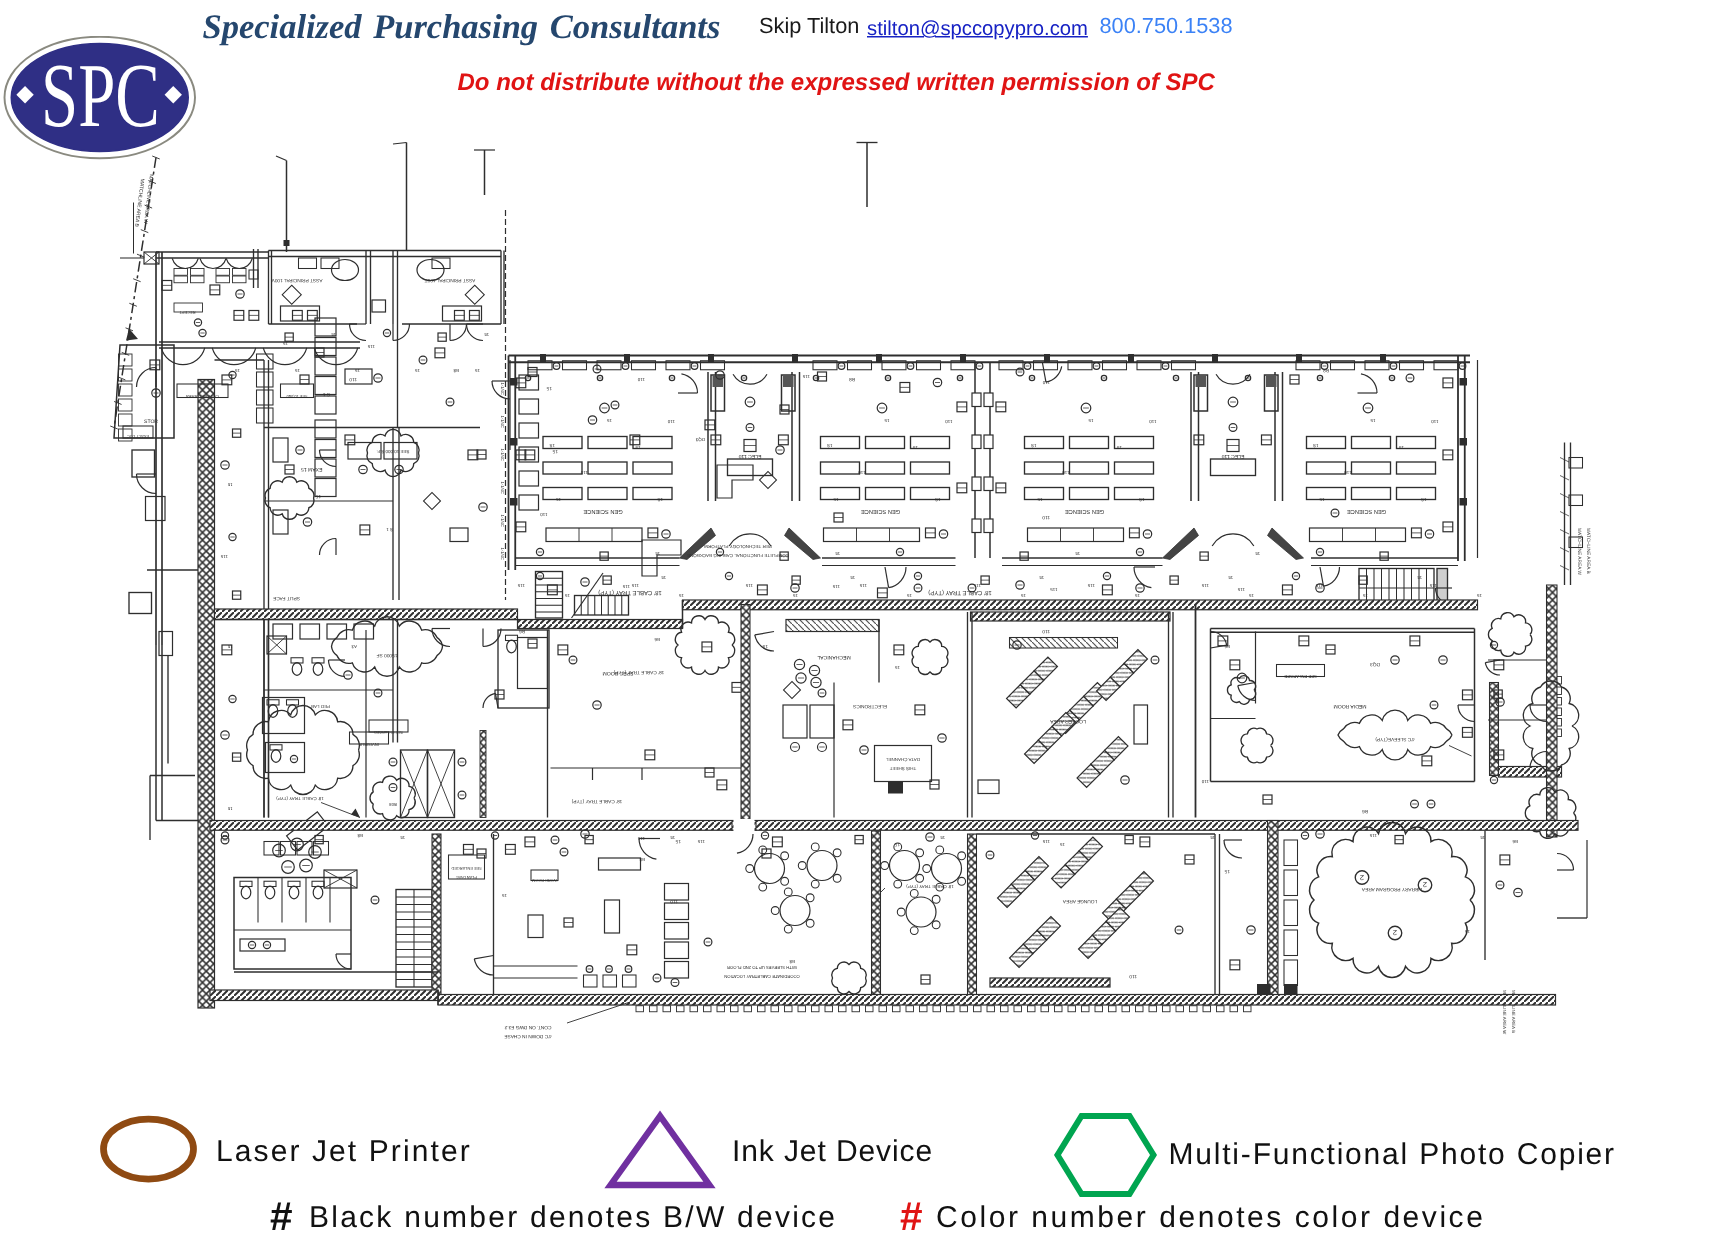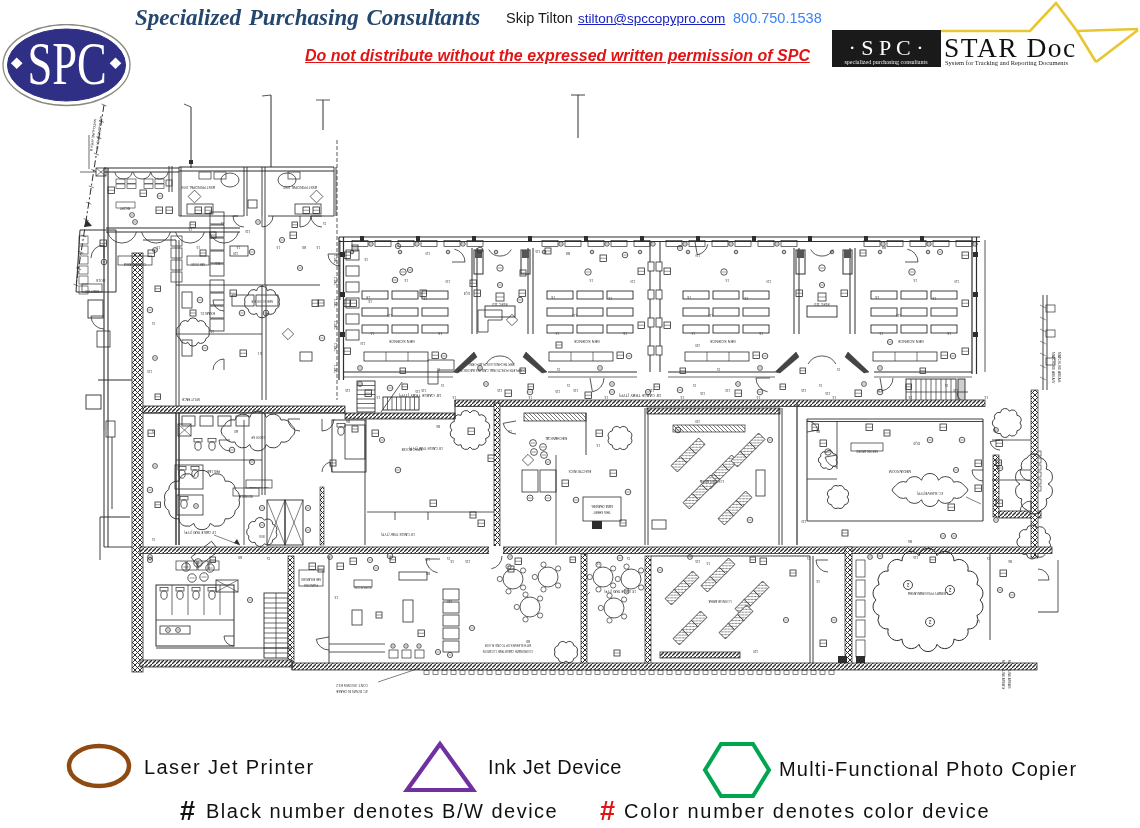--- a/index.html
+++ b/index.html
@@ -24,41 +24,22 @@
 </div>
 
 <div class="abs" style="left:135px;top:5px;width:380px;font-family:'Liberation Serif',serif;font-weight:bold;font-style:italic;font-size:23px;color:#25476e;word-spacing:2px;">Specialized Purchasing Consultants</div>
 
 <div class="abs" style="left:506px;top:10px;font-size:14.5px;color:#1a1a1a;">Skip Tilton</div>
 
 <div class="abs" style="left:578px;top:11px;font-size:13.5px;color:#1722c4;text-decoration:underline;text-align:center;">stilton@spccopypro.com</div>
 
 <div class="abs" style="left:733px;top:10px;font-size:14.5px;color:#3b82f6;">800.750.1538</div>
 
-<div class="abs" style="left:305px;top:47px;font-size:16px;font-weight:bold;font-style:italic;color:#e01414;text-decoration:underline;">Do not distribute without the expressed written permission of SPC</div>
-
-<div class="abs" style="left:825px;top:0;width:315px;height:90px;">
-<svg width="315" height="90" viewBox="0 0 315 90">
-
-<path d="M116,31 L205,31 L231,3 L252,31 L313,29" fill="none" stroke="#e8c62e" stroke-width="2.6"></path>
-
-<path d="M252,31 L271,62" fill="none" stroke="#e8c62e" stroke-width="2.6"></path>
-
-<path d="M271,62 L313,30" fill="none" stroke="#e8c62e" stroke-width="2.6"></path>
-
-<rect x="7" y="30" width="109" height="37" fill="#1a1a1a"></rect>
-
-<text x="61" y="55" font-family="Liberation Serif,serif" font-size="22" fill="#fff" text-anchor="middle">· S P C ·</text>
-<text x="61" y="64" font-family="'Liberation Serif',serif" font-size="6" fill="#eee" text-anchor="middle">specialized purchasing consultants</text>
-
-<text x="119" y="57" font-family="Liberation Serif,serif" font-size="27.5" fill="#111" letter-spacing="1.5">STAR Doc</text>
-
-<text x="120" y="65" font-family="'Liberation Serif',serif" font-size="6.5" fill="#222">System for Tracking and Reporting Documents</text>
-</svg>
-</div>
+<div class="abs" style="left:305px;top:47px;font-size:16px;font-weight:bold;font-style:italic;color:#e01414;">Do not distribute without the expressed written permission of SPC</div>
+
 
 <svg class="abs" style="left:0;top:0;" width="1140" height="828" viewBox="0 0 1140 828">
 <defs>
 <pattern id="h" width="4" height="4" patternUnits="userSpaceOnUse">
 <rect width="4" height="4" fill="#fff"></rect>
 <path d="M0,4 L4,0" stroke="#2f2f2f" stroke-width="1.3"></path>
 </pattern>
 <pattern id="x" width="5" height="5" patternUnits="userSpaceOnUse">
 <rect width="5" height="5" fill="#fff"></rect>
 <path d="M0,5 L5,0 M0,0 L5,5" stroke="#2f2f2f" stroke-width="1.0"></path>

